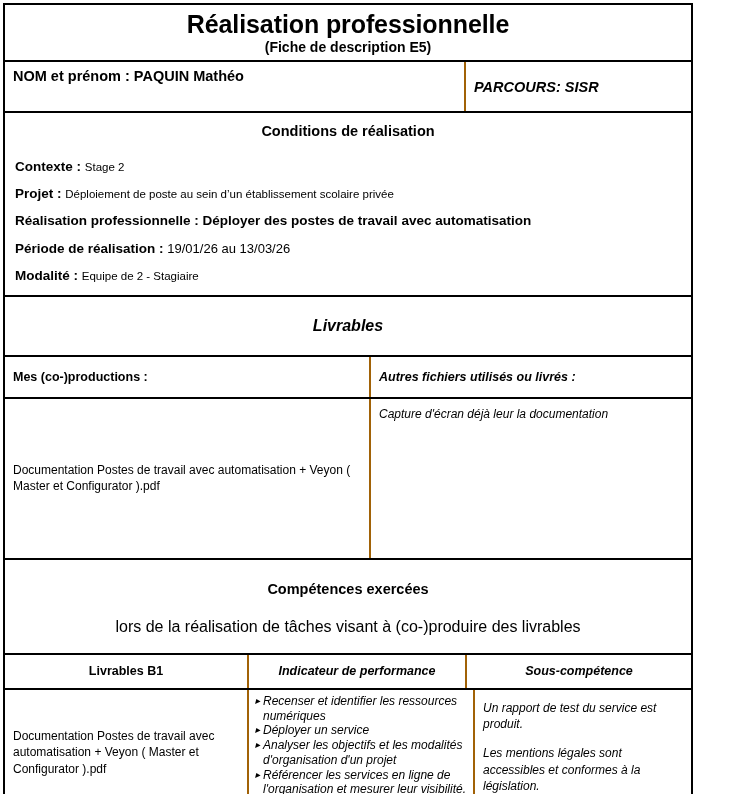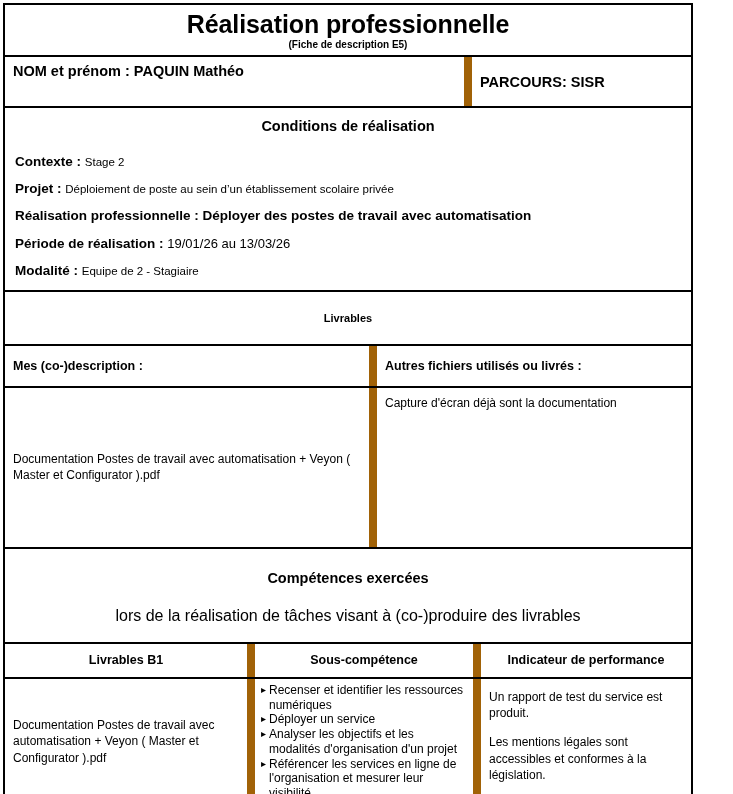--- a/index.html
+++ b/index.html
@@ -39,38 +39,39 @@
     display: flex;
     border-bottom: 2px solid #000;
     box-sizing: border-box;
   }
 
   .cell {
     box-sizing: border-box;
     padding: 4px 8px;
   }
   .cell + .cell {
-    border-left: 8px solid #a16207;
+    border-left: 2px solid #a16207;
+    font-style: italic;
   }
 
   
   .title-block {
     width: 100%;
     text-align: center;
     padding: 6px 6px 5px 6px;
     box-sizing: border-box;
   }
   .doc-title {
     font-size: 25px;
     font-weight: bold;
     line-height: 1.08;
     letter-spacing: -0.1px;
   }
   .doc-subtitle {
-    font-size: 10px;
+    font-size: 14px;
     font-weight: bold;
     margin-top: 1px;
   }
 
   
   .ident-row {
     height: 51px;
   }
   .ident-name {
     width: 459px;
@@ -123,22 +124,23 @@
   }
 
   
   .banner {
     width: 100%;
     text-align: center;
     box-sizing: border-box;
   }
   .banner-livrables {
     padding: 20px 6px 20px 6px;
-    font-size: 11px;
-    font-weight: bold;
+    font-size: 16px;
+    font-weight: bold;
+    font-style: italic;
   }
   .banner-competences {
     padding: 21px 6px 17px 6px;
   }
   .banner-comp-title {
     font-size: 14.5px;
     font-weight: bold;
   }
   .banner-comp-sub {
     font-size: 16px;
@@ -274,40 +276,40 @@
           <span class="cond-label">Modalité : </span><span class="cond-value">Equipe de 2 - Stagiaire</span>
         </div>
       </div>
     </div>
 
     <div class="row">
       <div class="banner banner-livrables">Livrables</div>
     </div>
 
     <div class="row liv-head">
-      <div class="cell liv-col-a">Mes (co-)description :</div>
+      <div class="cell liv-col-a">Mes (co-)productions :</div>
       <div class="cell liv-col-b">Autres fichiers utilisés ou livrés :</div>
     </div>
 
     <div class="row liv-body">
       <div class="cell liv-col-a">Documentation Postes de travail avec automatisation + Veyon ( Master et Configurator ).pdf</div>
-      <div class="cell liv-col-b">Capture d'écran déjà sont la documentation</div>
+      <div class="cell liv-col-b">Capture d'écran déjà leur la documentation</div>
     </div>
 
     <div class="row">
       <div class="banner banner-competences">
         <div class="banner-comp-title">Compétences exercées</div>
         <div class="banner-comp-sub">lors de la réalisation de tâches visant à (co-)produire des livrables</div>
       </div>
     </div>
 
     <div class="row comp-head">
       <div class="cell comp-col-a">Livrables B1</div>
+      <div class="cell comp-col-c">Indicateur de performance</div>
       <div class="cell comp-col-b">Sous-compétence</div>
-      <div class="cell comp-col-c">Indicateur de performance</div>
     </div>
 
     <div class="row comp-body">
       <div class="cell comp-col-a">Documentation Postes de travail avec automatisation + Veyon ( Master et Configurator ).pdf</div>
       <div class="cell comp-col-b">
         <ul class="subcomp">
           <li>Recenser et identifier les ressources numériques</li>
           <li>Déployer un service</li>
           <li>Analyser les objectifs et les modalités d'organisation d'un projet</li>
           <li>Référencer les services en ligne de l'organisation et mesurer leur visibilité.</li>

